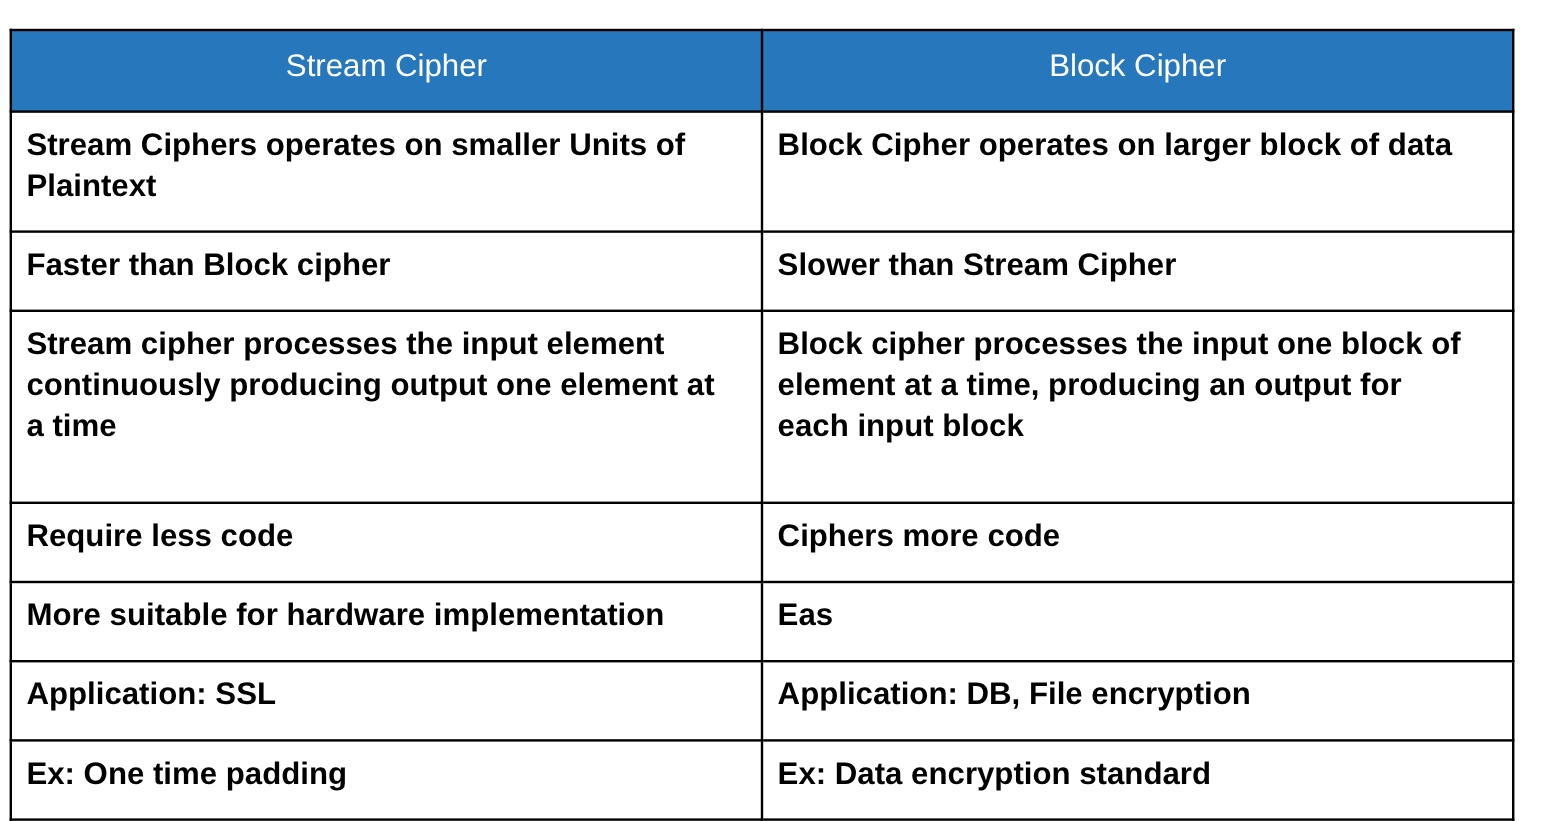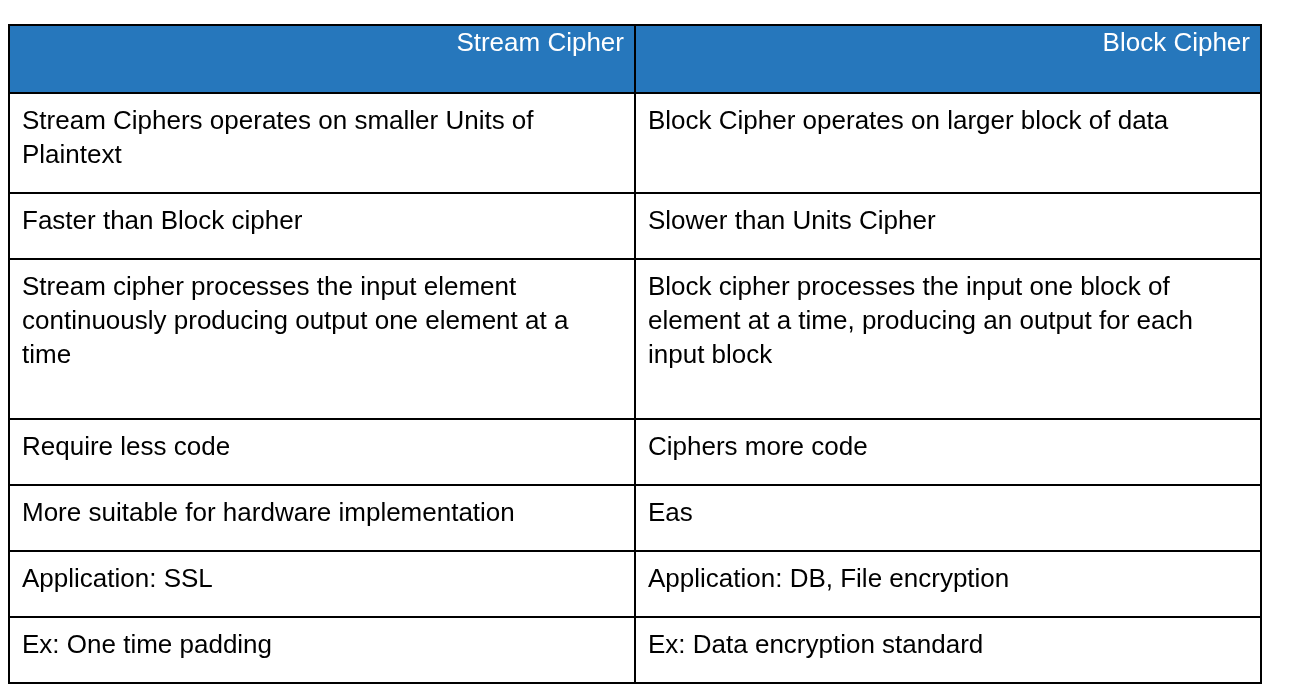--- a/index.html
+++ b/index.html
@@ -37,29 +37,29 @@
     vertical-align: top;
     box-sizing: border-box;
   }
 
   table.comparison-table thead th {
     background: #2677bc;
     color: #ffffff;
     font-size: 26px;
     font-weight: normal;
     line-height: 1.25;
-    text-align: right;
+    text-align: center;
     height: 68px;
-    padding: 0 10px;
+    padding: 12px 10px;
   }
 
   table.comparison-table tbody td {
     color: #000000;
     font-size: 26px;
-    font-weight: normal;
+    font-weight: bold;
     line-height: 1.30;
     text-align: left;
     padding: 10px 28px 12px 12px;
     margin-top: 39px;
   }
 
   
   tr.row-h-2line td { height: 100px; }
   tr.row-h-1line td { height: 66px; }
   tr.row-h-3line td { height: 160px; }
@@ -79,21 +79,21 @@
         <th>Block Cipher</th>
       </tr>
     </thead>
     <tbody>
       <tr class="row-h-2line">
         <td>Stream Ciphers operates on smaller Units of Plaintext</td>
         <td>Block Cipher operates on larger block of data</td>
       </tr>
       <tr class="row-h-1line">
         <td>Faster than Block cipher</td>
-        <td>Slower than Units Cipher</td>
+        <td>Slower than Stream Cipher</td>
       </tr>
       <tr class="row-h-3line">
         <td>Stream cipher processes the input element continuously producing output one element at a time</td>
         <td>Block cipher processes the input one block of element at a time, producing an output for each input block</td>
       </tr>
       <tr class="row-h-1line">
         <td>Require less code</td>
         <td>Ciphers more code</td>
       </tr>
       <tr class="row-h-1line">

